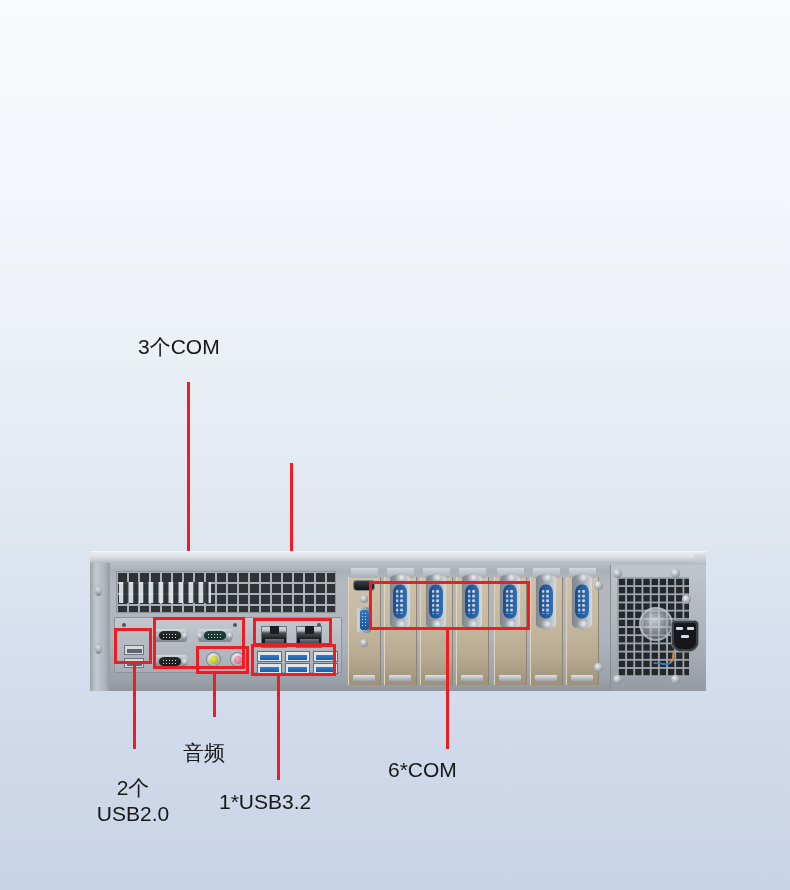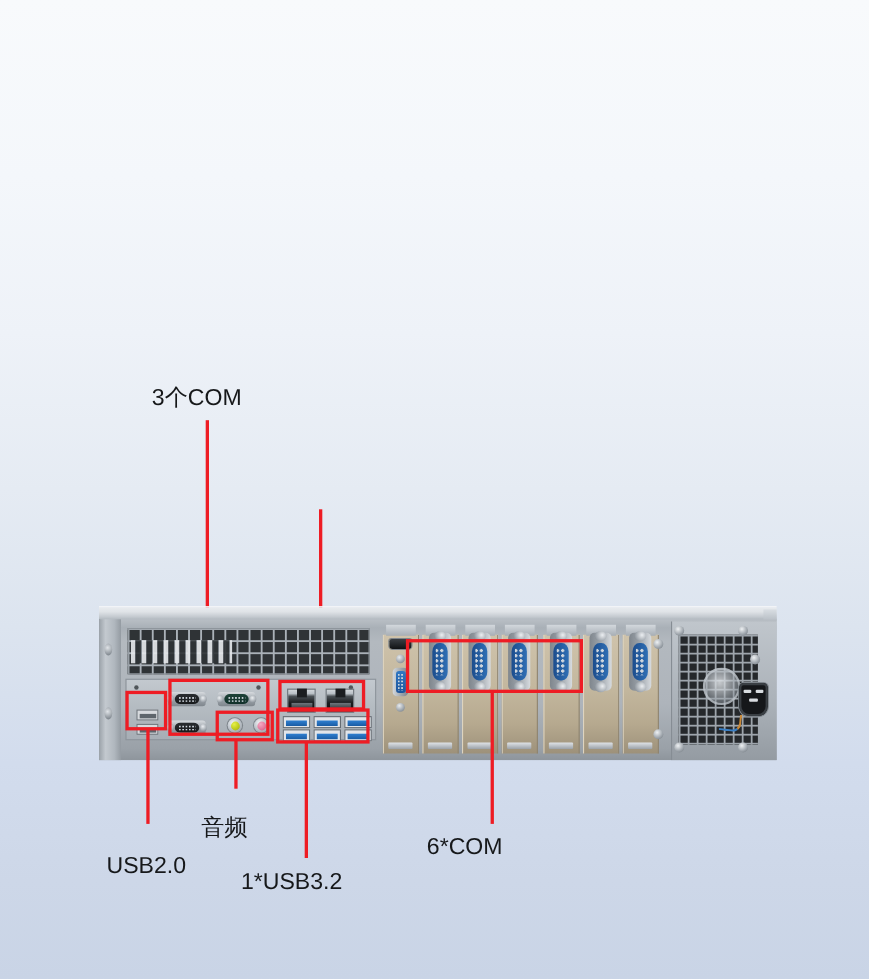--- a/index.html
+++ b/index.html
@@ -418,21 +418,21 @@
     box-sizing: border-box;
     pointer-events: none;
   }
 </style>
 </head>
 <body>
 
 <div class="stage">
 
 
-  <div class="callout" style="left:138px; top:349px;">3个COM</div>
+  <div class="callout" style="left:138px; top:334px;">3个COM</div>
   <div class="leader" style="left:187px; top:382px; height:248px;"></div>
 
   <div class="leader" style="left:290px; top:463px; height:157px;"></div>
 
   <div class="chassis">
 
     <div class="lid"></div>
     <div class="body-plate"></div>
 
     <div class="left-rail">
@@ -610,19 +610,20 @@
   <div class="hl" style="left:369px; top:581px; width:161px; height:49px;"></div>
 
   <div class="leader" style="left:133px; top:663px; height:86px;"></div>
   <div class="leader" style="left:213px; top:673px; height:44px;"></div>
   <div class="leader" style="left:277px; top:675px; height:105px;"></div>
   <div class="leader" style="left:446px; top:628px; height:121px;"></div>
 
   <div class="callout" style="left:183px; top:740px;">音频</div>
 
   <div class="callout c-center" style="left:73px; top:775px; width:120px;">
+    <div>2个</div>
     <div>USB2.0</div>
   </div>
 
   <div class="callout" style="left:219px; top:789px;">1*USB3.2</div>
   <div class="callout" style="left:388px; top:757px;">6*COM</div>
 
 </div>
 
 </body></html>

